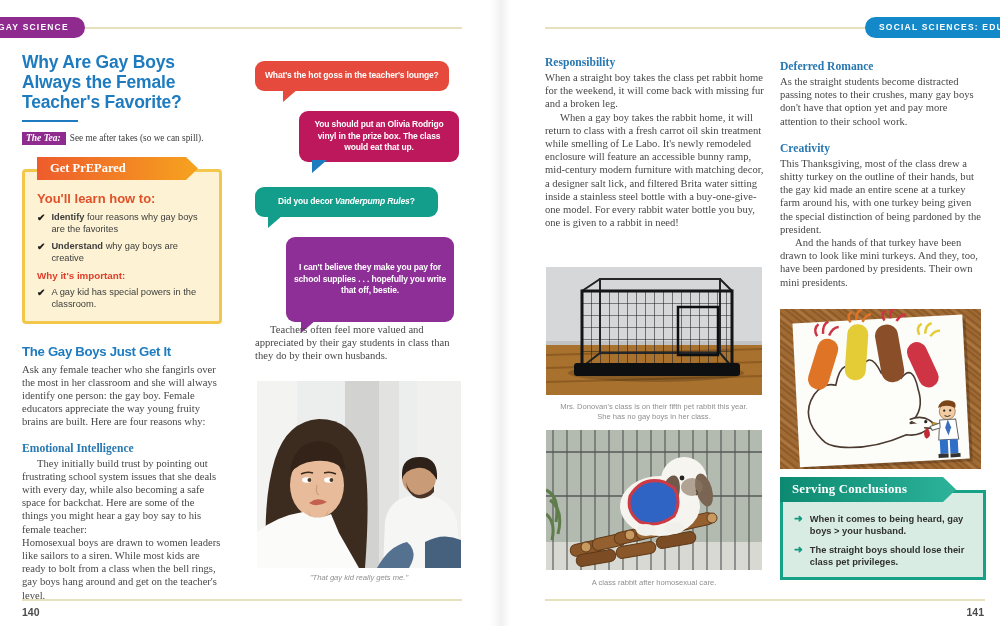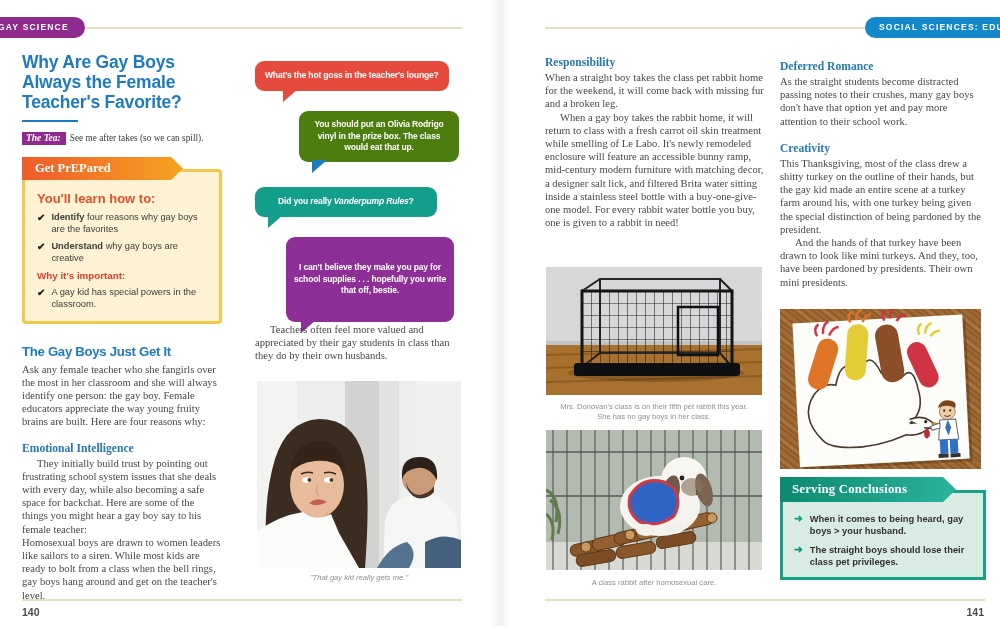--- a/index.html
+++ b/index.html
@@ -20,40 +20,40 @@
               margin:0 0 2px 0;}
 
   
   .col-l1{position:absolute;left:22px;top:52px;width:200px;}
   .title{color:#1e7bbf;font-size:17.5px;line-height:20px;font-weight:bold;letter-spacing:-0.2px;}
   .title-rule{width:56px;height:2px;background:#1e7bbf;margin-top:8px;}
   .tea-row{margin-top:11px;font-size:9.3px;color:#3c3c3c;font-family:"Liberation Serif",serif;}
   .tea-badge{background:#8f2b8f;color:#fff;font-weight:bold;font-style:italic;
              font-family:"Liberation Serif",serif;font-size:9.5px;padding:1px 5px 2px 4px;margin-right:4px;}
   .prep-wrap{margin-top:14px;position:relative;}
-  .prep-head{position:relative;z-index:2;width:148px;height:23px;line-height:23px;
+  .prep-head{position:relative;z-index:2;margin-left:15px;width:148px;height:23px;line-height:23px;
              clip-path:polygon(0 0,calc(100% - 12px) 0,100% 50%,calc(100% - 12px) 100%,0 100%);
              background:linear-gradient(90deg,#ee5c2c,#f6a31f);color:#fff;
              font-family:"Liberation Serif",serif;font-weight:bold;font-size:12.5px;padding-left:13px;}
   .prep-box{margin-top:-11px;border:3px solid #f3c74b;background:#fdf3d4;border-radius:4px;
             padding:19px 10px 10px 12px;}
   .red-label{color:#e0512a;font-weight:bold;font-size:13px;margin:0 0 6px 0;}
   .red-label2{color:#e03c2a;font-weight:bold;font-size:9.8px;margin:3px 0 6px 0;}
   .check-item{display:flex;gap:6px;font-size:9.3px;line-height:11.6px;color:#3c3c3c;margin-bottom:6px;}
   .check-item .ck{font-weight:bold;color:#1c1c1c;font-size:10px;line-height:11px;}
   .sec-head{margin-top:20px;color:#1e7bbf;font-size:13.2px;font-weight:bold;letter-spacing:-0.3px;}
   .mt4{margin-top:4px;} .mt13{margin-top:13px;}
 
   
   .bubble{position:absolute;border-radius:9px;color:#fff;font-weight:bold;font-size:8.5px;
           line-height:11.6px;text-align:center;letter-spacing:-0.15px;box-sizing:border-box;}
   .bubble::after{content:"";position:absolute;bottom:-11px;border-top:13px solid;border-right:15px solid transparent;}
   .b-red{background:#e64a3c;left:255px;top:61px;padding:9px 10px;white-space:nowrap;}
   .b-red::after{left:28px;border-top-color:#e64a3c;}
-  .b-blue{background:#4d7c0f;left:299px;top:111px;width:160px;padding:8px 8px;}
+  .b-blue{background:#be185d;left:299px;top:111px;width:160px;padding:8px 8px;}
   .b-blue::after{left:13px;border-top-color:#1e7bbf;}
   .b-teal{background:#139e8c;left:255px;top:187px;padding:9px 23px;white-space:nowrap;}
   .b-teal::after{left:13px;border-top-color:#139e8c;}
   .b-purple{background:#8d2f96;left:286px;top:237px;width:168px;padding:25px 7px;}
   .b-purple::after{left:15px;border-top-color:#8d2f96;}
   .bubble i{font-style:italic;}
 
   .mid-para{position:absolute;left:255px;top:323px;width:207px;}
   .photo{position:absolute;overflow:hidden;background:#eee;}
   .photo svg{display:block;width:100%;height:100%;}
@@ -113,21 +113,21 @@
     <div class="sec-head">The Gay Boys Just Get It</div>
     <div class="serif mt4">Ask any female teacher who she fangirls over the most in her classroom and she will always identify one person: the gay boy. Female educators appreciate the way young fruity brains are built. Here are four reasons why:</div>
     <div class="serif-head mt13">Emotional Intelligence</div>
     <div class="serif indent">They initially build trust by pointing out frustrating school system issues that she deals with every day, while also becoming a safe space for backchat. Here are some of the things you might hear a gay boy say to his female teacher:</div>
     <div class="serif">Homosexual boys are drawn to women leaders like sailors to a siren. While most kids are ready to bolt from a class when the bell rings, gay boys hang around and get on the teacher's level.</div>
   </div>
 
   <div class="bubble b-red">What's the hot goss in the teacher's lounge?</div>
   <div class="bubble b-blue">You should put an Olivia Rodrigo vinyl in the prize box. The class would eat that up.</div>
   <div class="bubble b-teal">
-    <span>Did you really </span><i>Vanderpump Rules</i><span>?</span>
+    <span>Did you decor </span><i>Vanderpump Rules</i><span>?</span>
   </div>
   <div class="bubble b-purple">I can't believe they make you pay for school supplies . . . hopefully you write that off, bestie.</div>
 
   <div class="mid-para serif indent">Teachers often feel more valued and appreciated by their gay students in class than they do by their own husbands.</div>
 
   <div class="photo" style="left:257px;top:381px;width:204px;height:187px;">
     <svg viewBox="0 0 204 187" preserveAspectRatio="none">
       <rect width="204" height="187" fill="#eceded"></rect>
       <rect x="0" width="40" height="187" fill="#f3f3f1"></rect>
       <rect x="88" width="34" height="187" fill="#d2d3d1"></rect>

